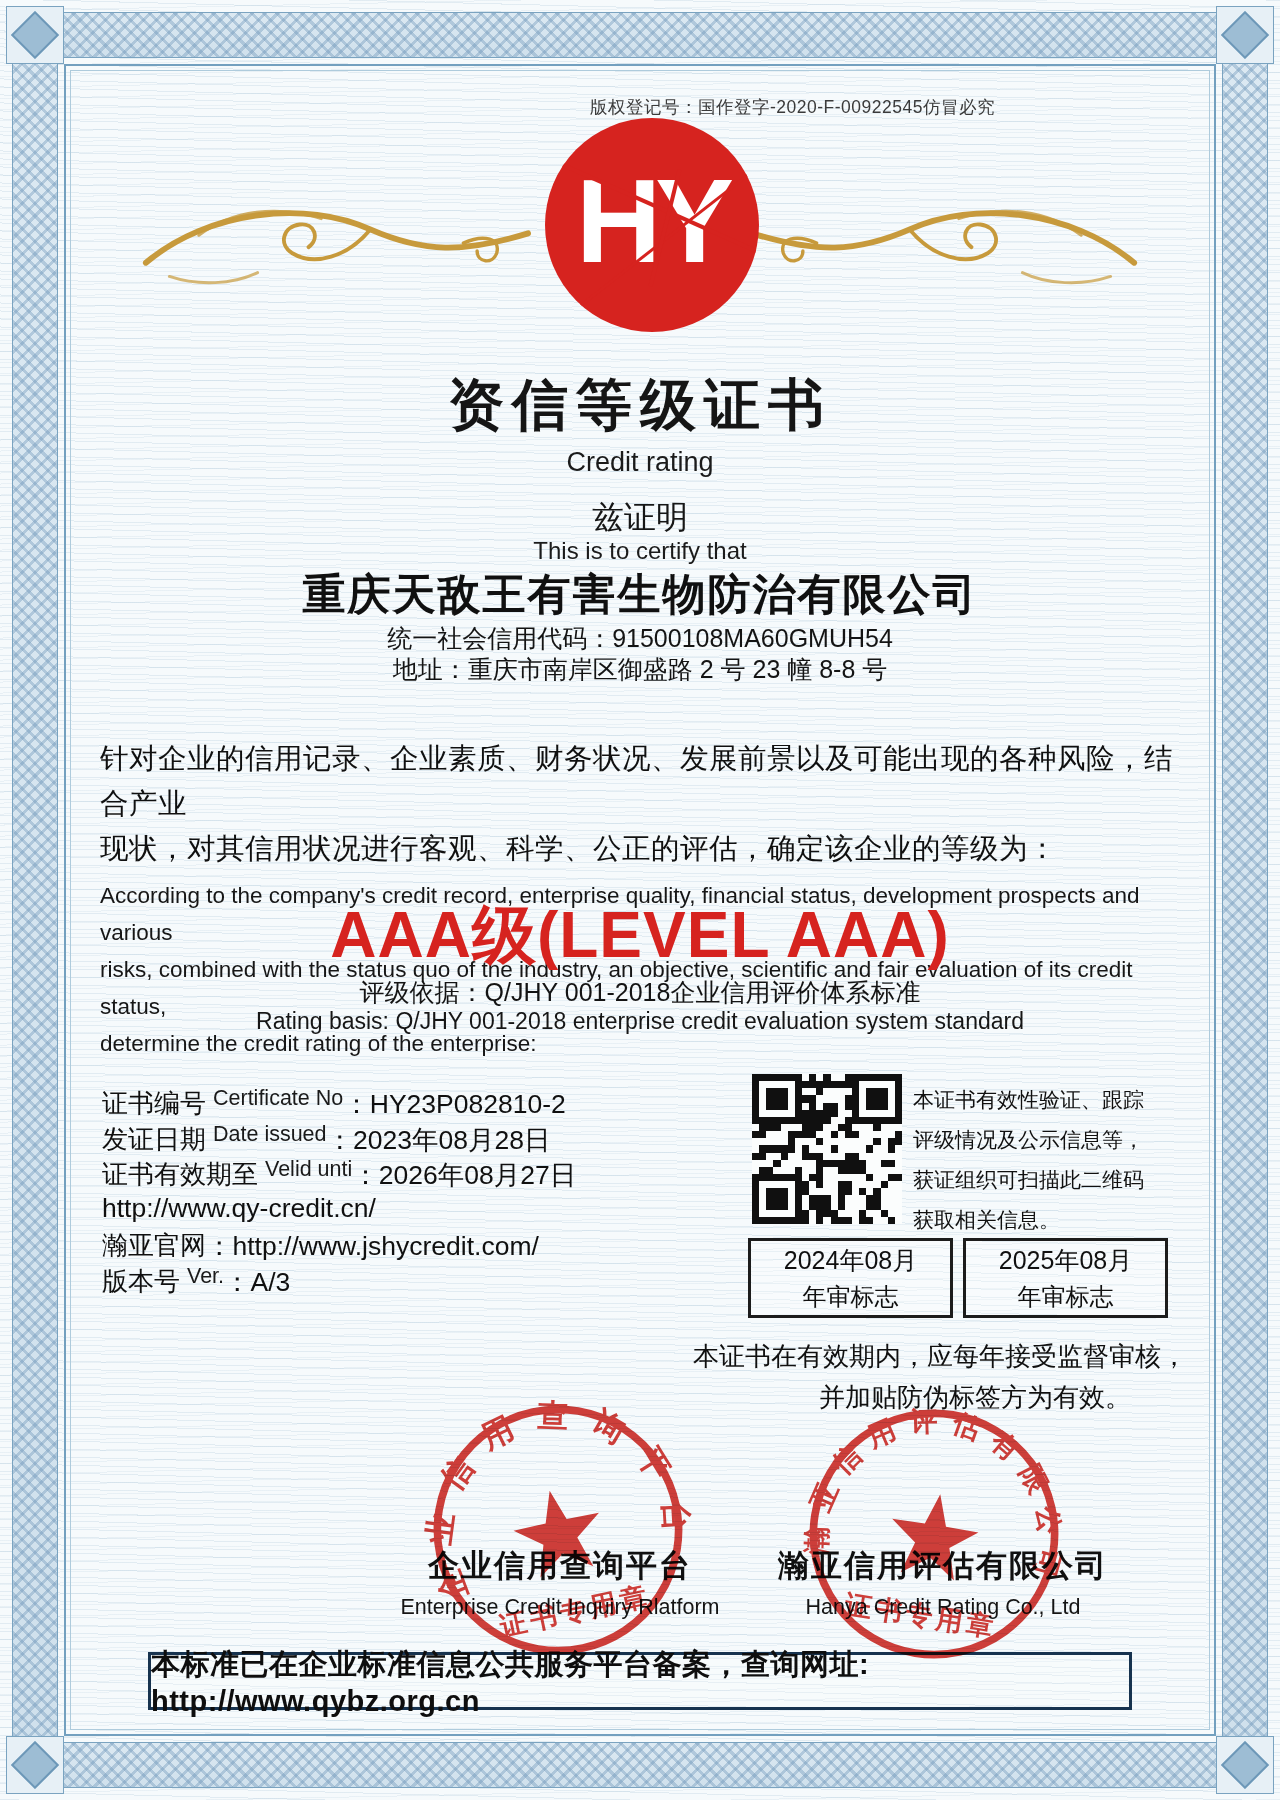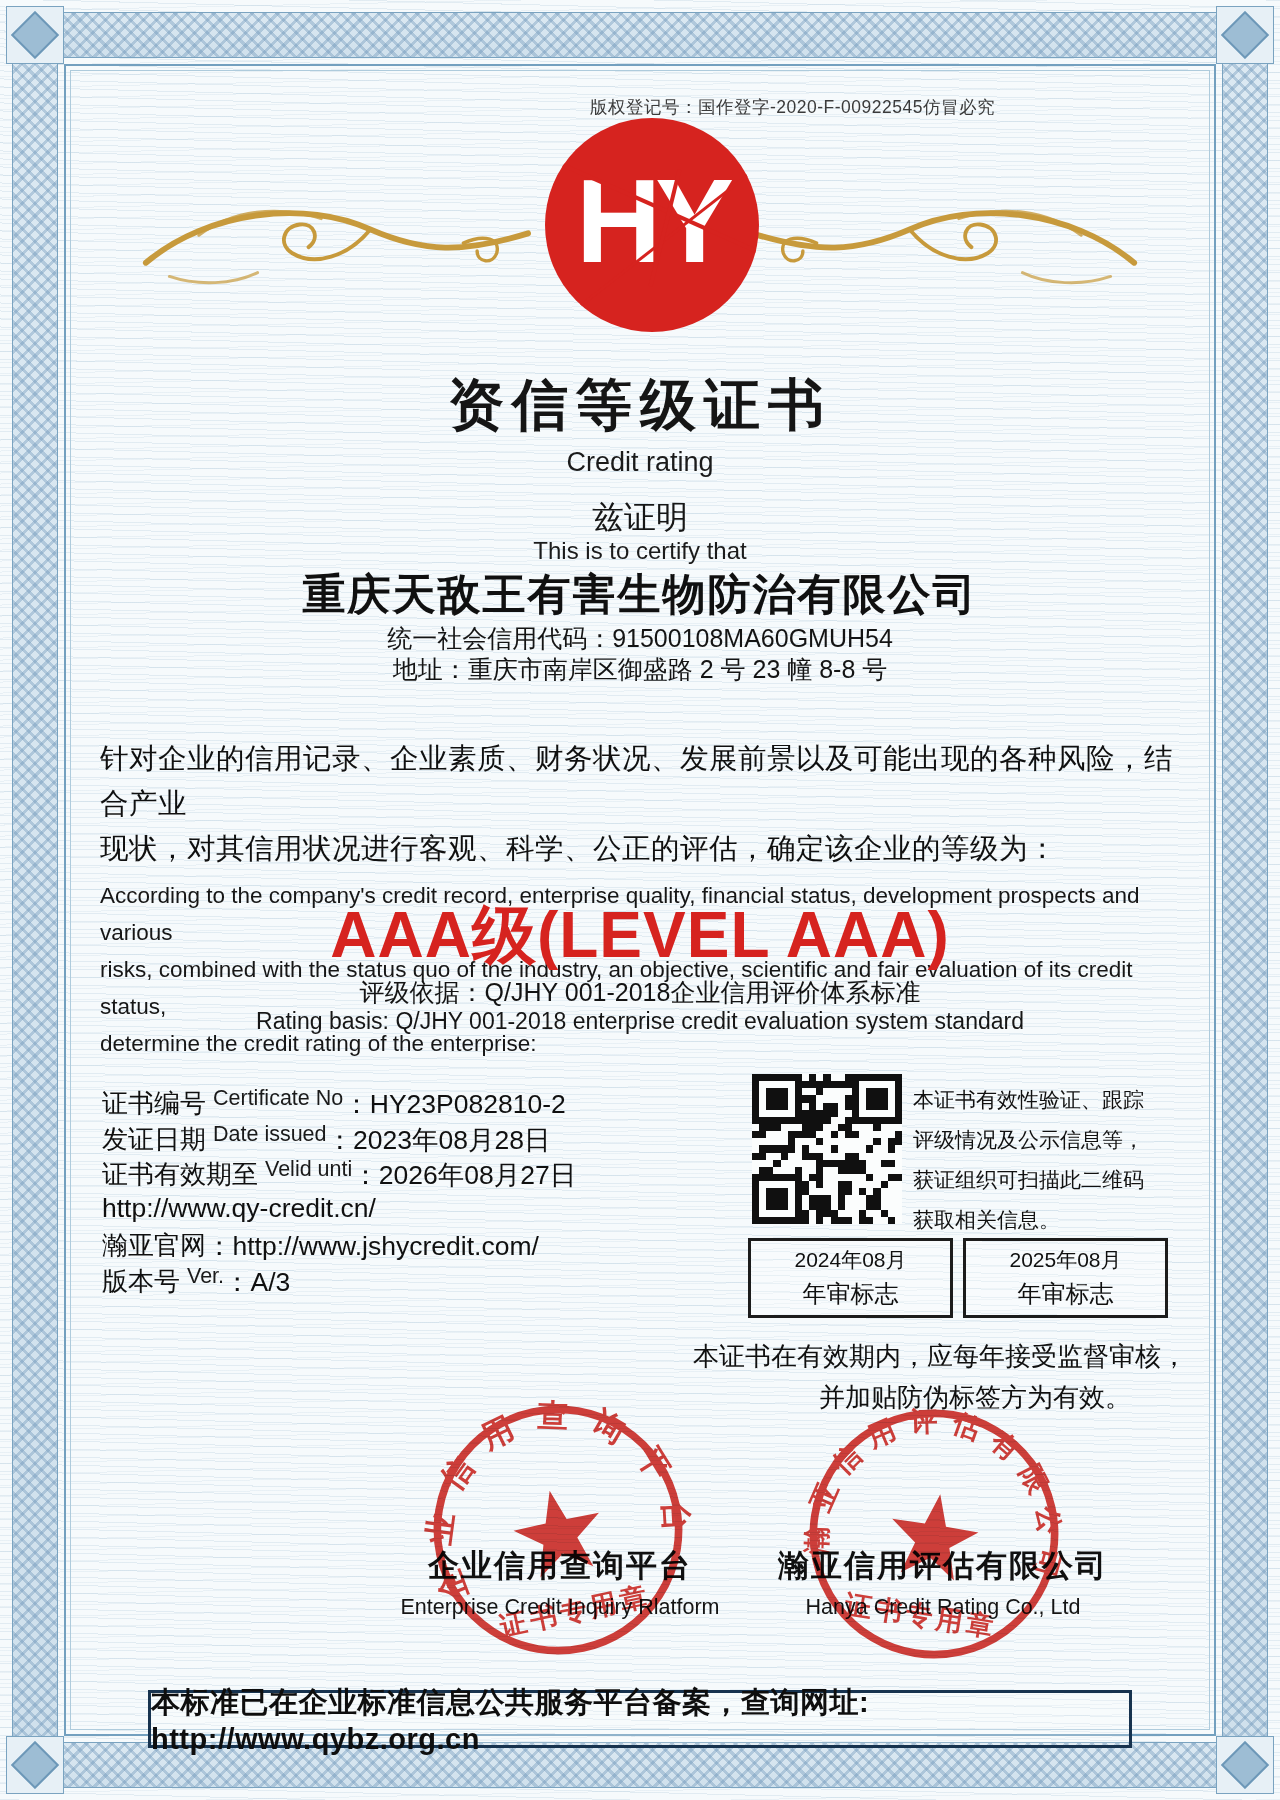--- a/index.html
+++ b/index.html
@@ -63,36 +63,36 @@
   .drow .en{font-size:21.5px;color:#1a1a1a;margin-left:7px;}
   .drow .val{font-size:26.5px;color:#101010;}
   
   .qr{position:absolute;left:752px;top:1074px;width:150px;height:150px;
     display:grid;grid-template-columns:repeat(21,1fr);grid-template-rows:repeat(21,1fr);background:#fbfdfd;}
   .qr div{width:100%;height:100%;}
   .qr .on{background:#101010;}
   .qr-note{position:absolute;left:913px;top:1080px;width:290px;font-size:21px;line-height:40px;color:#101010;}
   .amark{position:absolute;top:1238px;width:205px;height:80px;border:3px solid #1c1c1c;
     display:flex;flex-direction:column;align-items:center;justify-content:center;background:rgba(255,255,255,.25);}
-  .amark .p{font-size:21px;color:#101010;text-align:right;}
+  .amark .p{font-size:25px;color:#101010;text-align:right;}
   .amark .l{font-size:24px;color:#101010;margin-top:4px;}
   .amark.a1{left:748px;} .amark.a2{left:963px;}
   .supervise{position:absolute;left:660px;top:1336px;width:560px;text-align:center;font-size:26px;line-height:41px;color:#101010;}
   .supervise .l2{padding-left:70px;}
   
   .issuer{position:absolute;top:1545px;text-align:center;z-index:2;}
   .issuer .zh{font-size:31px;font-weight:700;letter-spacing:2px;color:#101010;}
   .issuer .en{font-size:21.5px;color:#141414;margin-top:8px;}
   .issuer.left{left:392px;width:336px;}
   .issuer.right{left:748px;width:390px;}
   .seal{position:absolute;width:268px;height:268px;z-index:3;opacity:.88;mix-blend-mode:multiply;}
   .seal.s-left{left:424px;top:1396px;transform:rotate(-12deg);}
   .seal.s-right{left:800px;top:1400px;transform:rotate(9deg);}
   
-  .footer-box{position:absolute;left:148px;top:1690px;width:984px;height:58px;
+  .footer-box{position:absolute;left:148px;top:1652px;width:984px;height:58px;
     border:3px solid #17334f;display:flex;align-items:center;justify-content:center;
     font-size:29px;font-weight:600;color:#0e0e0e;letter-spacing:.5px;background:rgba(255,255,255,.2);}
 </style>
 </head>
 <body>
 
 <div class="cert">
 
   <div class="band top"></div>
   <div class="band bottom"></div>

